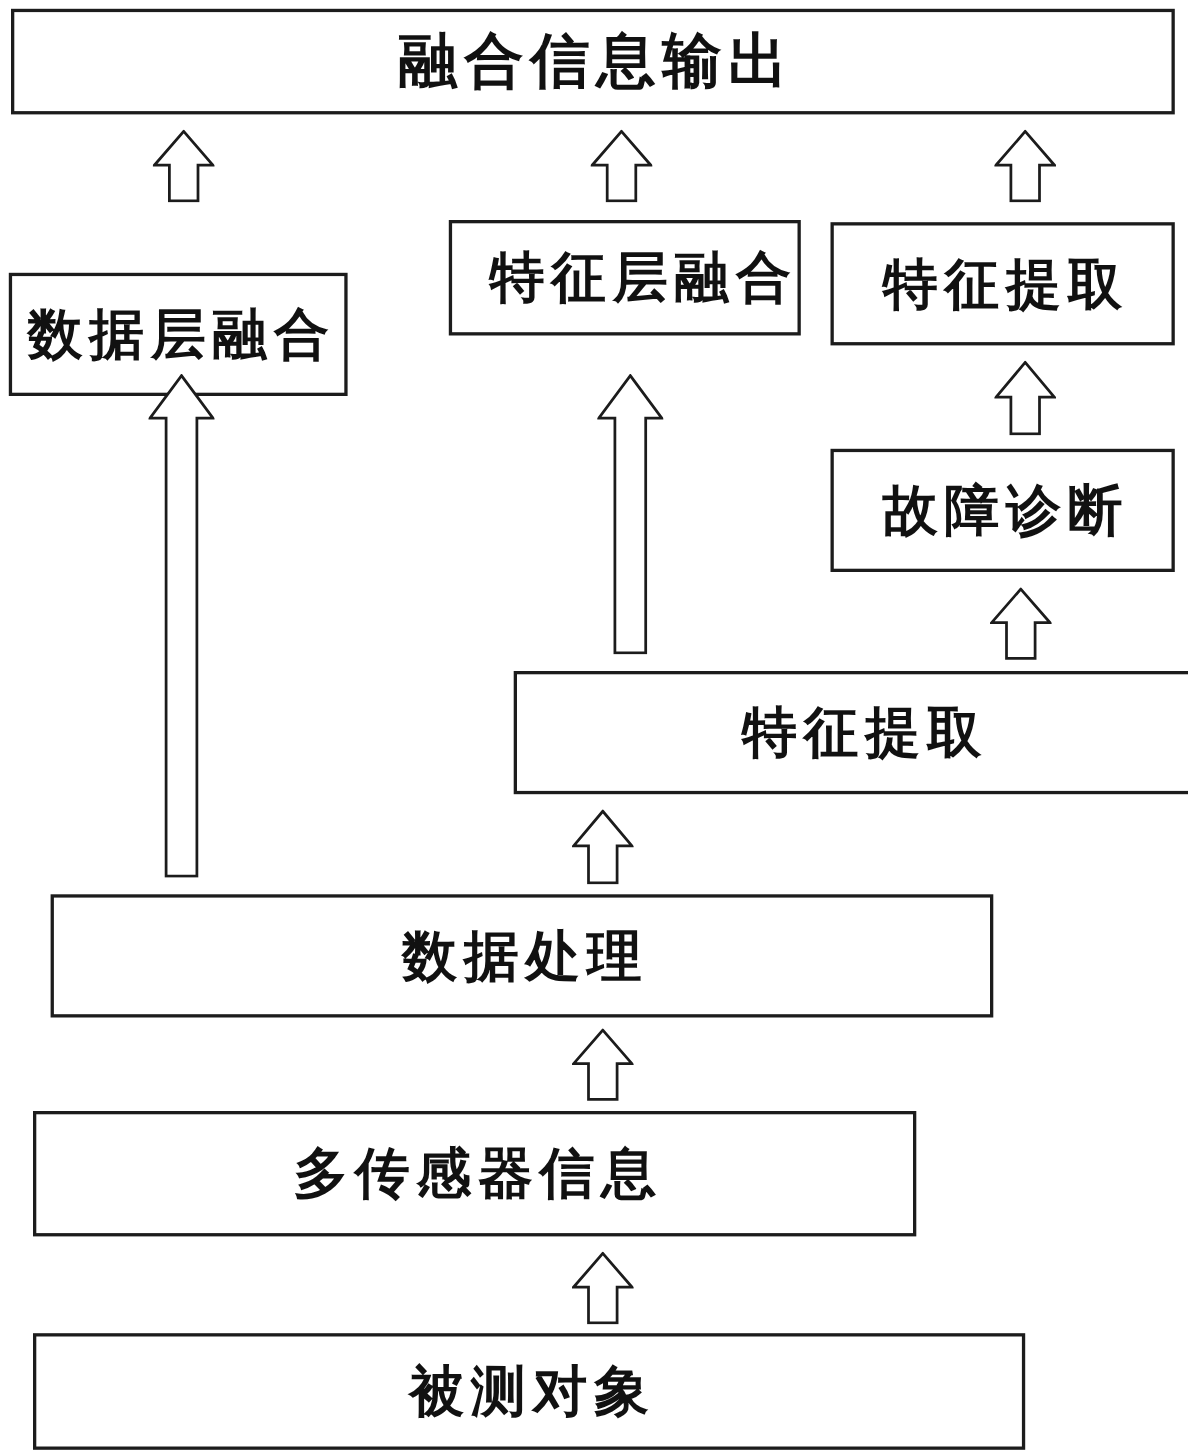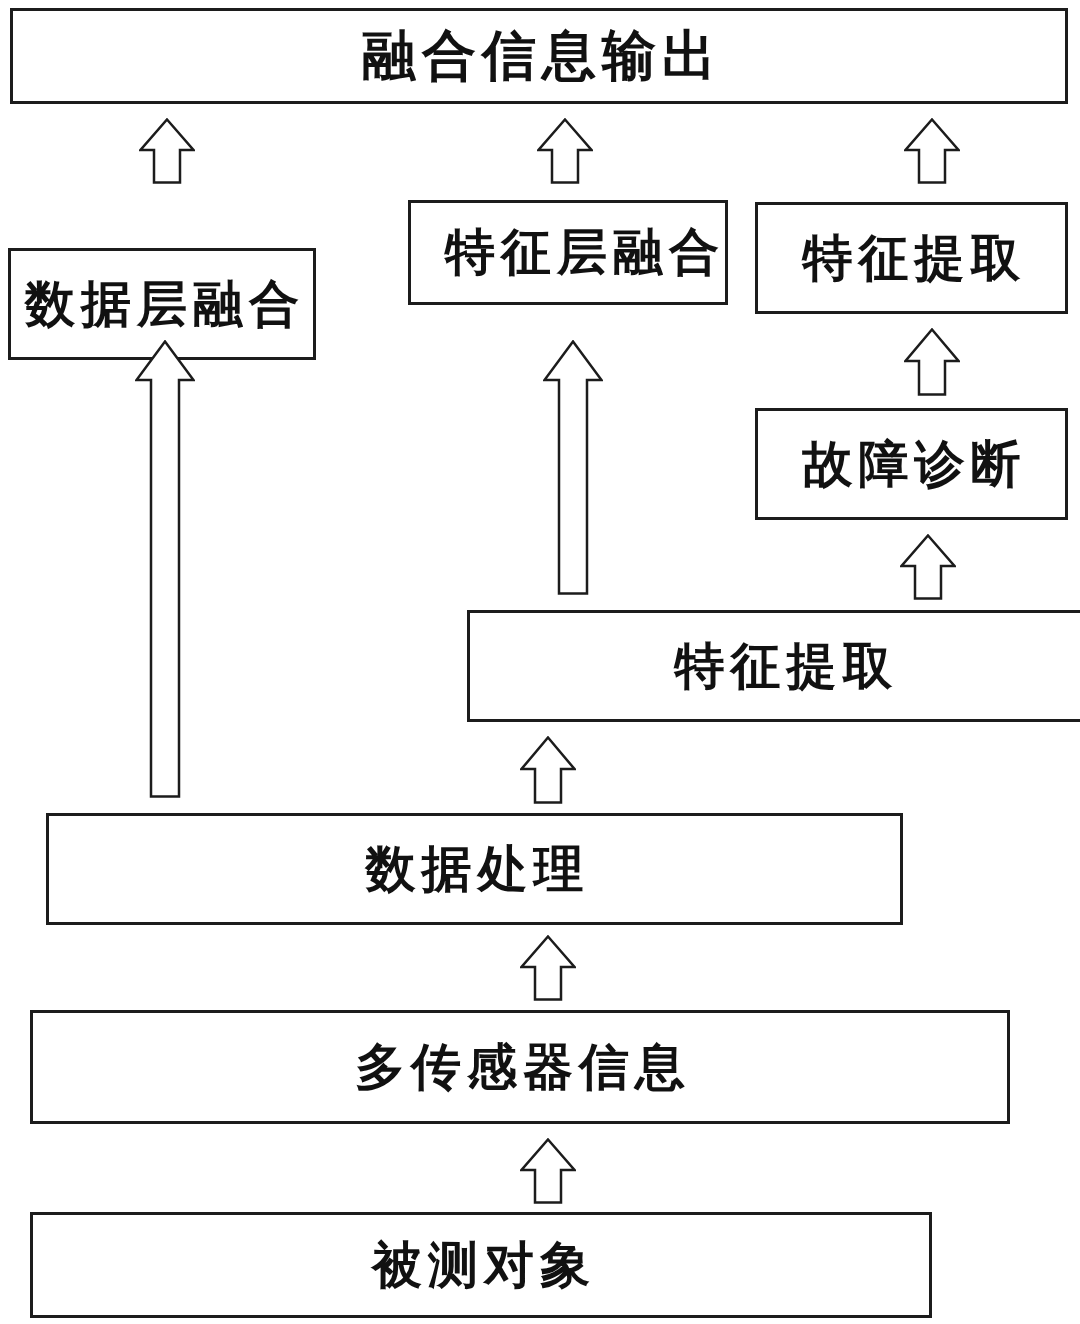--- a/index.html
+++ b/index.html
@@ -99,21 +99,21 @@
   </svg>
 
   <div class="node" style="left:30px; top:813px; width:857px; height:112px;margin-left:16px;">
     <span>数据处理</span>
   </div>
 
   <svg class="arrow" style="left:520px; top:935px;" width="56" height="66" viewBox="0 0 56 66">
     <polygon points="28,1.5 54.5,32 41,32 41,64.5 15,64.5 15,32 1.5,32" fill="#ffffff" stroke="#1c1c1c" stroke-width="2.5"></polygon>
   </svg>
 
-  <div class="node" style="left:30px; top:1010px; width:980px; height:114px;">
+  <div class="node" style="left:30px; top:1010px; width:803px; height:114px;">
     <span>多传感器信息</span>
   </div>
 
   <svg class="arrow" style="left:520px; top:1138px;" width="56" height="66" viewBox="0 0 56 66">
     <polygon points="28,1.5 54.5,32 41,32 41,64.5 15,64.5 15,32 1.5,32" fill="#ffffff" stroke="#1c1c1c" stroke-width="2.5"></polygon>
   </svg>
 
   <div class="node" style="left:30px; top:1212px; width:902px; height:106px;">
     <span>被测对象</span>
   </div>

